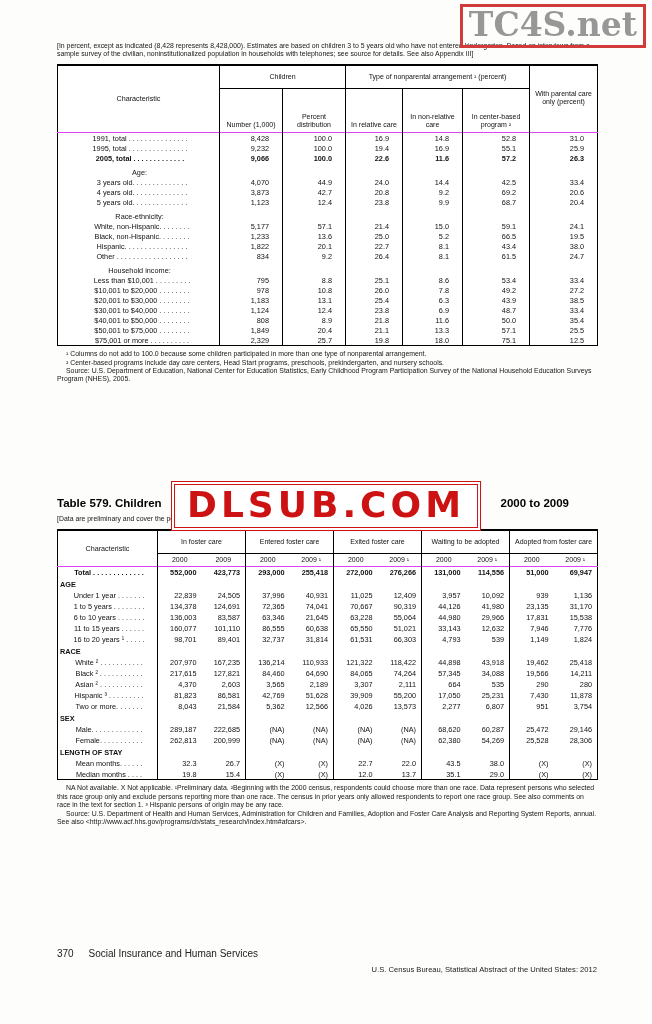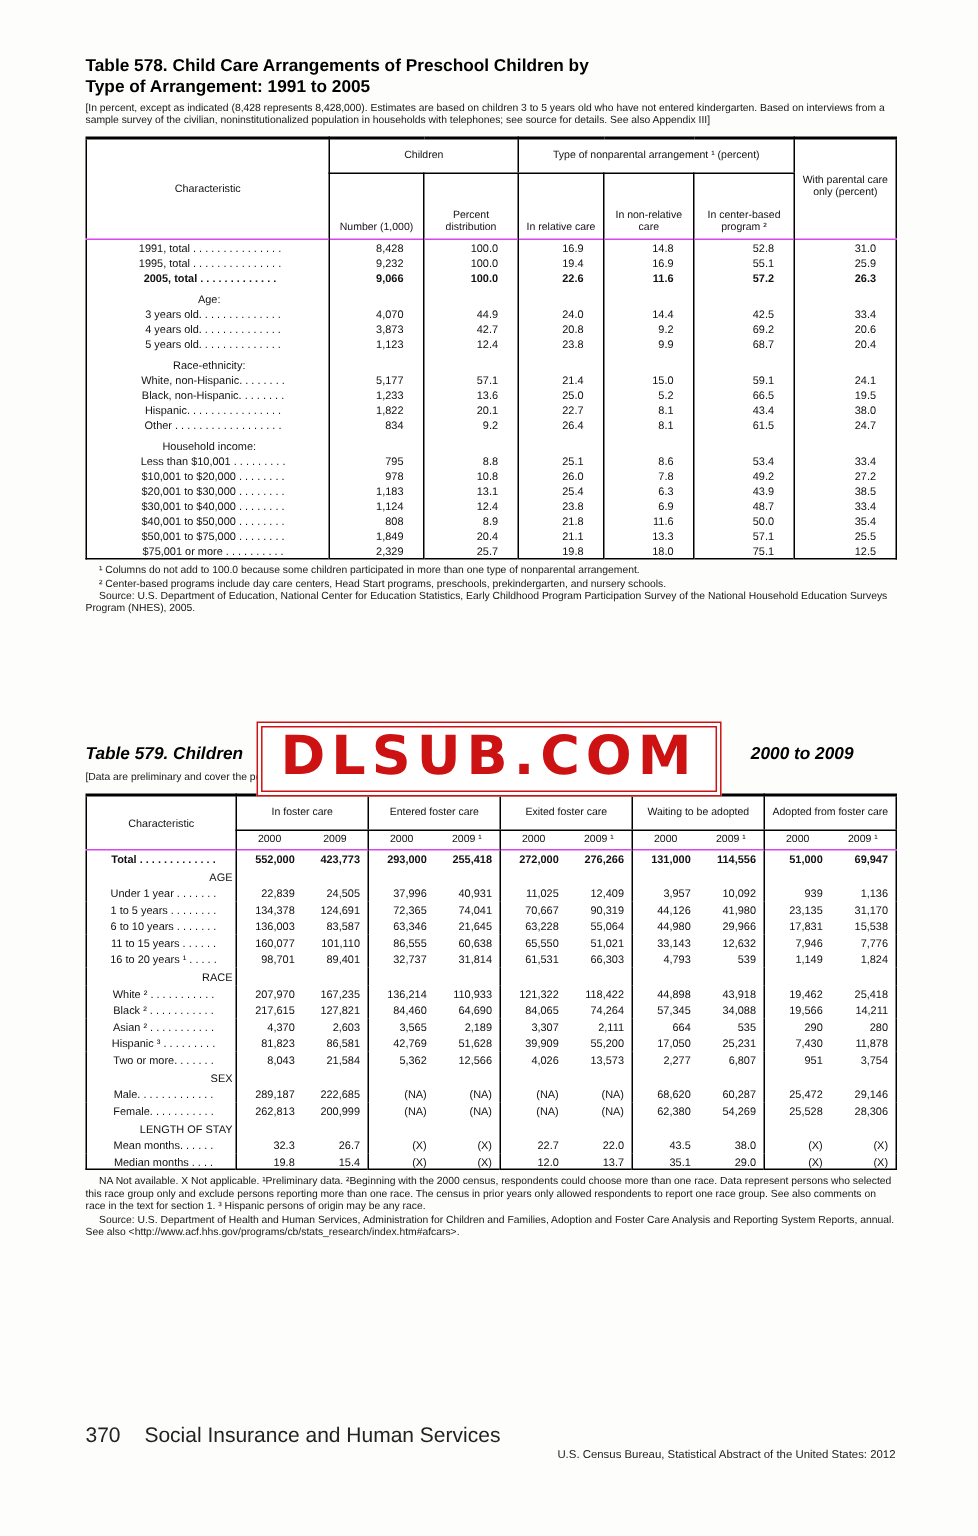--- a/index.html
+++ b/index.html
@@ -14,21 +14,21 @@
   
   .ttl { font-size: 11.5px; font-weight: bold; margin: 0; line-height: 13.5px; color: #000; }
   .tline { display: block; }
   .tline-row { display: flex; justify-content: space-between; }
   .tright { margin-right: 28px; }
   .note { font-size: 6.9px; line-height: 8.3px; margin: 4px 0 5px; color: #161616; }
 
   
   .t578 { position: absolute; left: 57px; top: 38px; width: 540px; }
   .t579 { position: absolute; left: 57px; top: 497px; width: 540px; }
-  .t579 .ttl { margin-bottom: 2px; font-style: italic; }
+  .t579 .ttl { margin-bottom: 2px; }
   .t579 .note { margin-bottom: 6px; }
 
   table.stat { border-collapse: collapse; table-layout: fixed; width: 540px;
     border: 1px solid #000; border-top: 2px solid #000; background: #fff; }
   .stat thead { border-bottom: 1px solid #d946ef; }
   .stat th { font-weight: normal; font-size: 7px; line-height: 8px; text-align: center; padding: 2px 2px; color: #111; }
   .stat th.vl, .stat td.vl { border-left: 1px solid #000; }
   .stat thead .grp { border-bottom: 1px solid #000; vertical-align: middle; height: 24px; }
   .stat thead .char { vertical-align: middle; font-size: 7.2px; }
   .t578 thead .sub { vertical-align: bottom; height: 44px; padding-bottom: 3px; }
@@ -38,27 +38,27 @@
 
   .stat td { font-size: 7.3px; line-height: 9px; padding: 0.5px 0; height: 10px; overflow: hidden; color: #111; }
   .stat td.lbl { text-align: center; padding-left: 3px; white-space: pre; }
   .stat td.num { text-align: right; }
   .t578 td.num { padding-right: 13px; }
   .t9 td.num { padding-right: 5px; }
   .t9 td { height: 11px; }
   .stat tr.bold td { font-weight: bold; }
   .stat tr.spacer td { height: 4px; padding: 0; font-size: 1px; line-height: 1px; }
   .t578 td.lbl.section { padding-left: 2px; }
-  .t9 td.lbl.section { text-align: right; white-space: normal; padding: 3px 2px 1px; line-height: 8px; }
+  .t9 td.lbl.section { text-align: left; white-space: normal; padding: 3px 2px 1px; line-height: 8px; font-weight: bold; }
 
   .fnotes { margin-top: 4px; }
   .fnotes p { margin: 0; font-size: 6.9px; line-height: 8.4px; text-indent: 9px; color: #161616; }
 
   
-  .footer { position: absolute; left: 57px; top: 948px; font-size: 14px; color: #222; }
+  .footer { position: absolute; left: 57px; top: 948px; font-size: 10px; color: #222; }
   .footer .sec { margin-left: 12px; }
   .credit { position: absolute; right: 55px; top: 965px; font-size: 7.6px; color: #222; }
 
   
   .wm { position: absolute; z-index: 10; text-align: center; font-weight: bold; white-space: nowrap; }
   .wm-top { top: 4px; right: 6px; border: 3px solid #d03c3c; padding: 0 6px 2px;
     color: #979797; font-size: 33px; line-height: 36px;
     font-family: "DejaVu Serif", serif; background: transparent; }
   .wm-mid { top: 481px; left: 50%; transform: translateX(-50%);
     border: 4px double #cc1212; background: #fff; padding: 1px 12px 3px;
@@ -68,24 +68,20 @@
     border: 4px double #c3111f; background: #fff; padding: 1px 14px 3px;
     color: #c3111f; font-size: 40px; line-height: 42px; letter-spacing: 1px;
     font-family: "DejaVu Serif", serif; }
 </style>
 </head>
 <body>
 
 <div class="page">
 
   <section class="t578">
-    <h2 class="ttl">
-      <span class="tline">Table 578. Child Care Arrangements of Preschool Children by</span>
-      <span class="tline">Type of Arrangement: 1991 to 2005</span>
-    </h2>
     <p class="note">[In percent, except as indicated (8,428 represents 8,428,000). Estimates are based on children 3 to 5 years old who have not entered kindergarten. Based on interviews from a sample survey of the civilian, noninstitutionalized population in households with telephones; see source for details. See also Appendix III]</p>
 
     <table class="stat">
       <colgroup>
         <col style="width:162px">
           <col style="width:63px">
           <col style="width:63px">
         <col style="width:57px">
           <col style="width:60px">
           <col style="width:67px">
@@ -623,17 +619,20 @@
       <p>Source: U.S. Department of Health and Human Services, Administration for Children and Families, Adoption and Foster Care Analysis and Reporting System Reports, annual. See also &lt;http://www.acf.hhs.gov/programs/cb/stats_research/index.htm#afcars&gt;.</p>
     </div>
   </section>
 
   <div class="footer">
     <span class="pg">370</span>
     <span class="sec">Social Insurance and Human Services</span>
   </div>
   <div class="credit">U.S. Census Bureau, Statistical Abstract of the United States: 2012</div>
 
+  <div class="wm wm-top">
+    <span>TC4S.net</span>
+  </div>
   <div class="wm wm-mid">
     <span>DLSUB.COM</span>
   </div>
 
 </div>
 
 </body></html>

